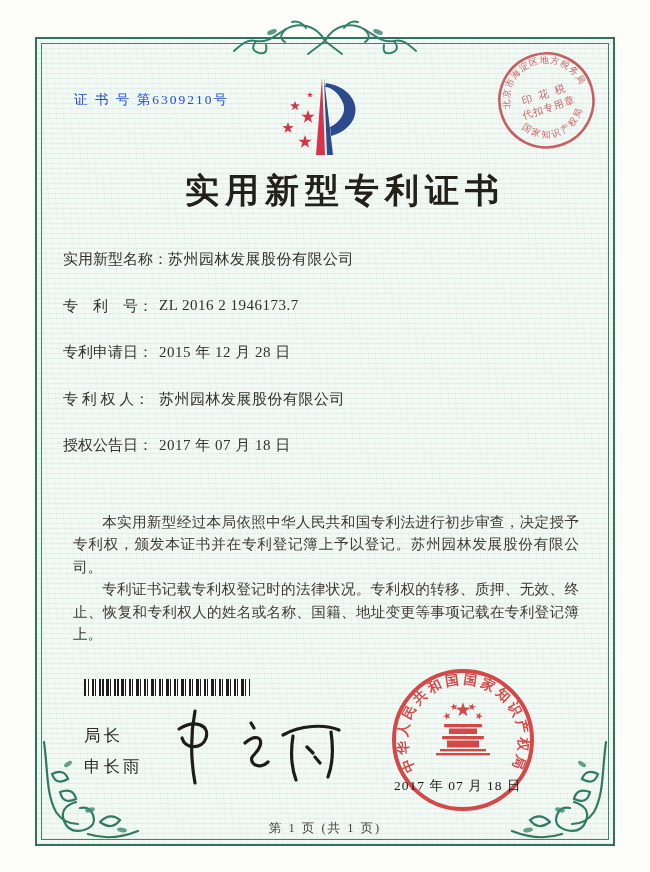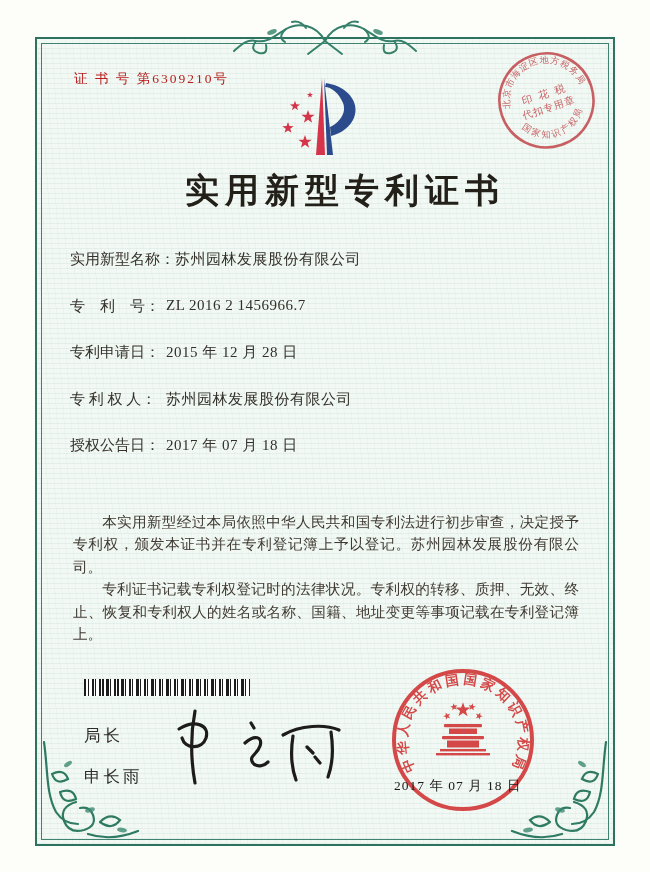--- a/index.html
+++ b/index.html
@@ -7,40 +7,40 @@
         font-family:"Liberation Serif","DejaVu Serif",serif;color:#35312c;}
   .tint{position:absolute;left:37px;top:39px;width:576px;height:805px;
         background:
           repeating-linear-gradient(0deg, rgba(128,180,160,0.13) 0 1px, transparent 1px 5px),
           repeating-linear-gradient(86deg, rgba(128,180,160,0.06) 0 1px, transparent 1px 7px),
           #f2f8f3;}
   .frame-outer{position:absolute;left:35px;top:37px;width:576px;height:805px;
         border:2px solid #2e7360;}
   .frame-inner{position:absolute;left:41px;top:43px;width:566px;height:795px;
         border:1px solid #3f8270;}
-  .cert-no{position:absolute;left:74px;top:70px;font-size:13.5px;letter-spacing:2px;color:#b91c1c;}
+  .cert-no{position:absolute;left:74px;top:91px;font-size:13.5px;letter-spacing:2px;color:#1d4ed8;}
   .logo{position:absolute;left:258px;top:74px;}
   .tax-stamp{position:absolute;left:492px;top:44px;transform:rotate(-18deg);opacity:0.88;}
   .title{position:absolute;left:0;top:168px;width:100%;text-align:center;
         font-size:34px;font-weight:bold;letter-spacing:6px;color:#232019;margin-left:20px;}
-  .fields{position:absolute;left:70px;top:250px;width:505px;}
+  .fields{position:absolute;left:63px;top:250px;width:505px;}
   .field-row{height:46.5px;font-size:15px;display:flex;align-items:flex-start;}
   .field-label{display:inline-block;min-width:96px;white-space:pre;color:#35312c;}
   .field-value{color:#33302b;letter-spacing:0.5px;}
   .paras{position:absolute;left:73px;top:511px;width:506px;font-size:14.6px;
         line-height:22.4px;text-align:justify;color:#403a33;}
   .paras p{margin:0;text-indent:2em;}
   .barcode{position:absolute;left:84px;top:679px;width:166px;height:17px;
         background:repeating-linear-gradient(90deg,
           #1c1c1c 0 2px, #fff 2px 3.5px, #1c1c1c 3.5px 4.5px, #fff 4.5px 7.5px,
           #1c1c1c 7.5px 10px, #fff 10px 11px, #1c1c1c 11px 12px, #fff 12px 15px);}
   .director{position:absolute;left:84px;top:725px;
         font-family:"Liberation Sans","DejaVu Sans",sans-serif;
         font-size:16.5px;color:#2e2c29;letter-spacing:3px;font-weight:500;}
-  .director div{margin-bottom:19px;}
+  .director div{margin-bottom:9px;}
   .signature{position:absolute;left:165px;top:695px;}
   .seal{position:absolute;left:388px;top:666px;opacity:0.93;}
   .seal-date{position:absolute;left:394px;top:777px;font-size:13.5px;color:#1d1c1a;
         letter-spacing:1px;white-space:nowrap;}
   .footer{position:absolute;left:0;top:820px;width:100%;text-align:center;
         font-size:12.5px;color:#45413a;letter-spacing:2px;}
   .orn-top{position:absolute;left:228px;top:14px;}
   .orn-bl{position:absolute;left:38px;top:740px;}
   .orn-br{position:absolute;left:507px;top:740px;transform:scaleX(-1);}
 </style>
@@ -112,21 +112,21 @@
 
   <div class="title">实用新型专利证书</div>
 
   <div class="fields">
     <div class="field-row">
       <span class="field-label">实用新型名称：</span>
       <span class="field-value">苏州园林发展股份有限公司</span>
     </div>
     <div class="field-row">
       <span class="field-label">专　利　号：</span>
-      <span class="field-value">ZL 2016 2 1456966.7</span>
+      <span class="field-value">ZL 2016 2 1946173.7</span>
     </div>
     <div class="field-row">
       <span class="field-label">专利申请日：</span>
       <span class="field-value">2015 年 12 月 28 日</span>
     </div>
     <div class="field-row">
       <span class="field-label">专 利 权 人：</span>
       <span class="field-value">苏州园林发展股份有限公司</span>
     </div>
     <div class="field-row">
@@ -209,14 +209,15 @@
       <path d="M50,94 C68,100 85,97 100,91"></path>
       <path d="M62,82 q 10,-10 20,-2 q -8,11 -20,2"></path>
     </g>
     <g fill="#3d8a72" opacity="0.8">
       <ellipse cx="30" cy="24" rx="4.5" ry="2.2" transform="rotate(-35 30 24)"></ellipse>
       <ellipse cx="52" cy="70" rx="5" ry="2.4" transform="rotate(-15 52 70)"></ellipse>
       <ellipse cx="84" cy="90" rx="5" ry="2.2" transform="rotate(10 84 90)"></ellipse>
     </g>
   </svg>
 
+  <div class="footer">第 1 页 (共 1 页)</div>
 
 </div>
 
 </body></html>

